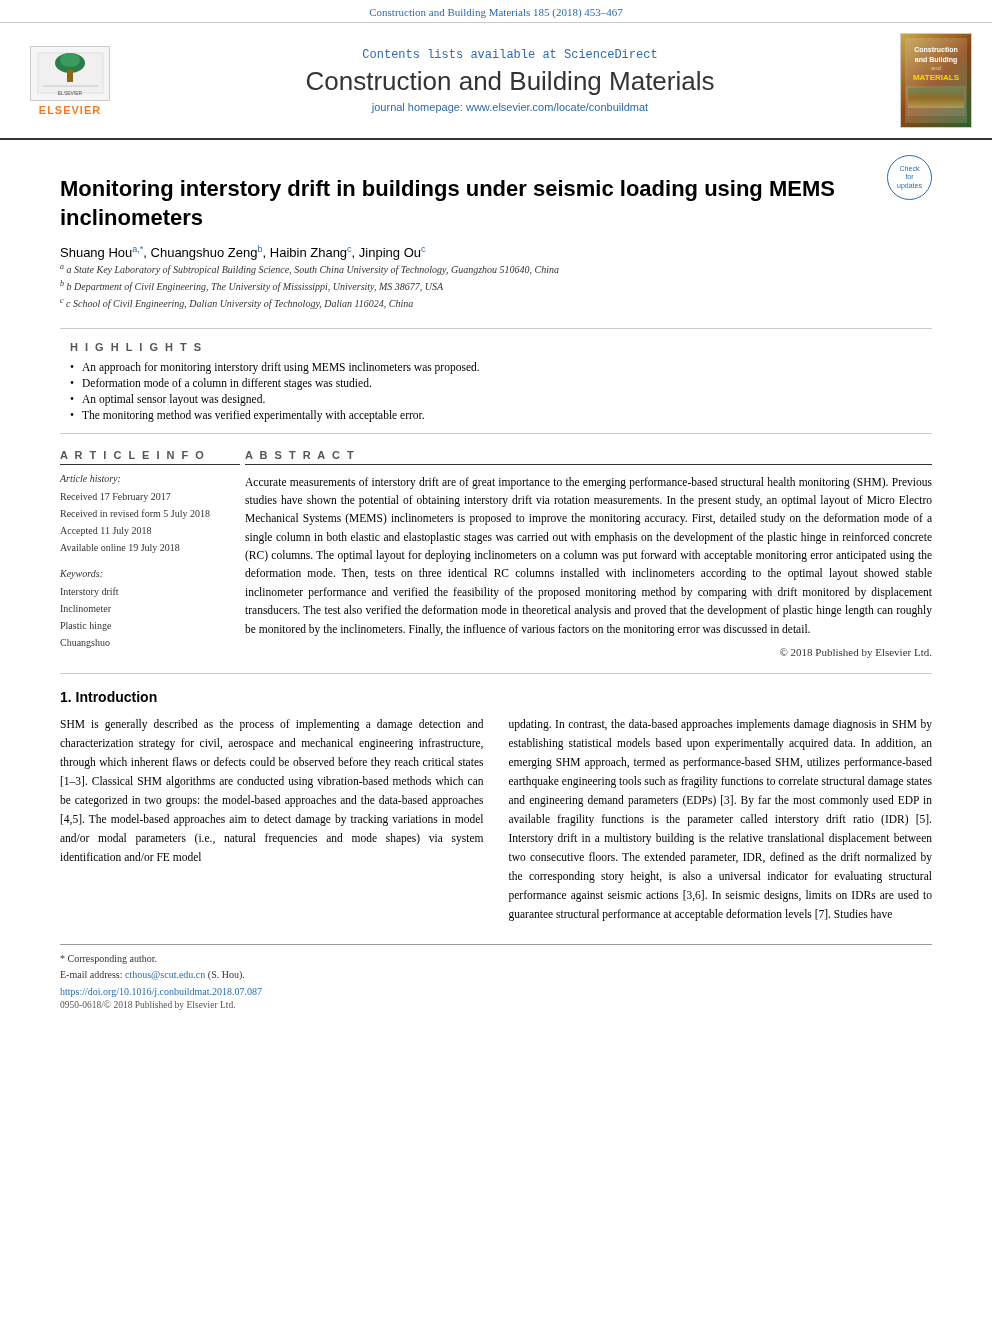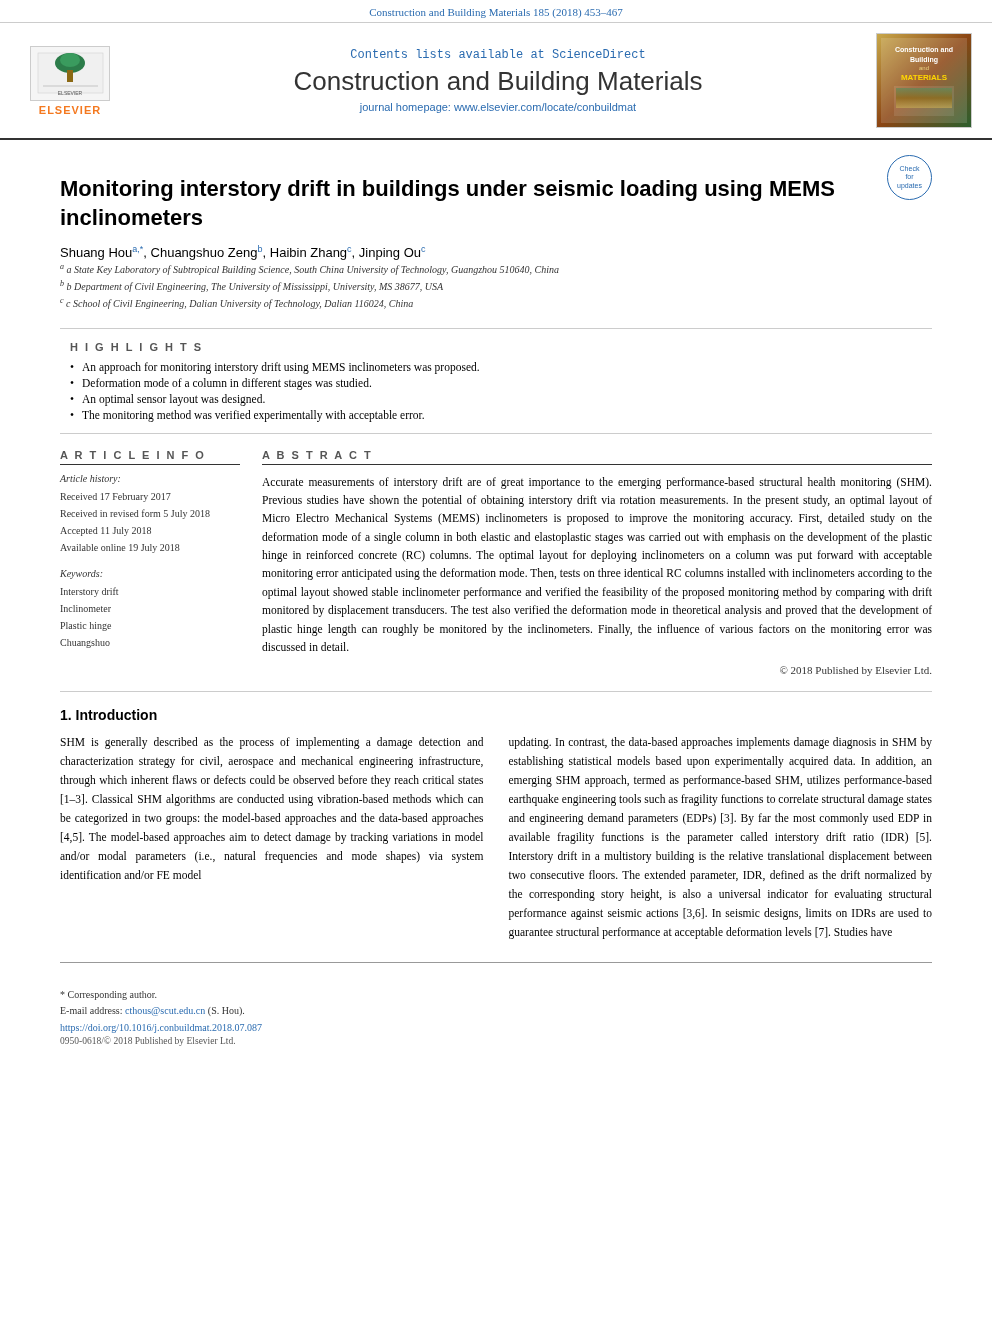--- a/index.html
+++ b/index.html
@@ -79,21 +79,21 @@
     }
     .journal-homepage {
       font-size: 11px;
       color: #555;
       font-family: Arial, sans-serif;
     }
     .journal-homepage span {
       color: #2a6bb0;
     }
     .journal-cover {
-      width: 96px;
+      width: 72px;
       flex-shrink: 0;
       height: 95px;
       background: linear-gradient(135deg, #c8a84b 0%, #8b4513 50%, #2c5f2e 100%);
       border: 1px solid #ccc;
       display: flex;
       flex-direction: column;
       align-items: center;
       justify-content: center;
       padding: 4px;
     }
@@ -178,21 +178,21 @@
       padding-left: 12px;
       position: relative;
     }
     .highlight-item::before {
       content: '•';
       position: absolute;
       left: 0;
     }
     .two-col {
       display: flex;
-      gap: 22px;
+      gap: 5px;
       margin: 15px 0;
     }
     .article-info-col {
       width: 180px;
       flex-shrink: 0;
     }
     .abstract-col {
       flex: 1;
     }
     .col-label {
@@ -268,21 +268,21 @@
     }
     .body-text {
       font-size: 11.5px;
       line-height: 1.65;
       color: #000;
       text-align: justify;
     }
     .footnote-section {
       border-top: 1px solid #999;
       margin-top: 20px;
-      padding-top: 24px;
+      padding-top: 6px;
     }
     .footnote-text {
       font-size: 10px;
       color: #333;
       line-height: 1.6;
     }
     .doi-link {
       color: #2a6bb0;
       font-size: 10px;
     }

